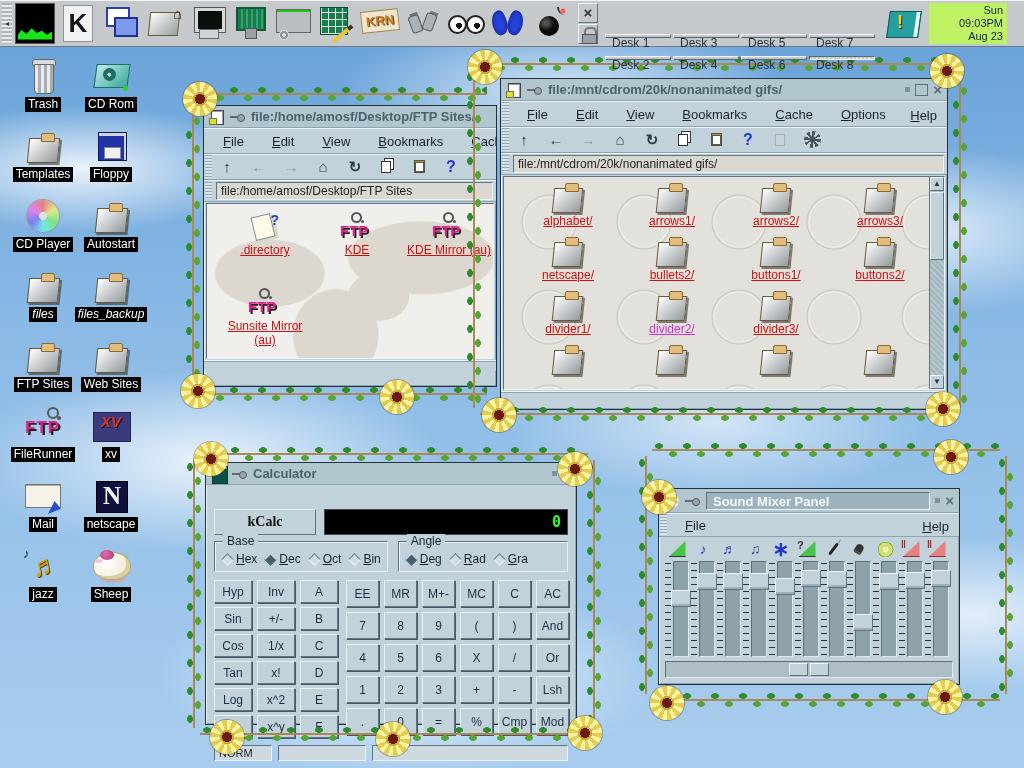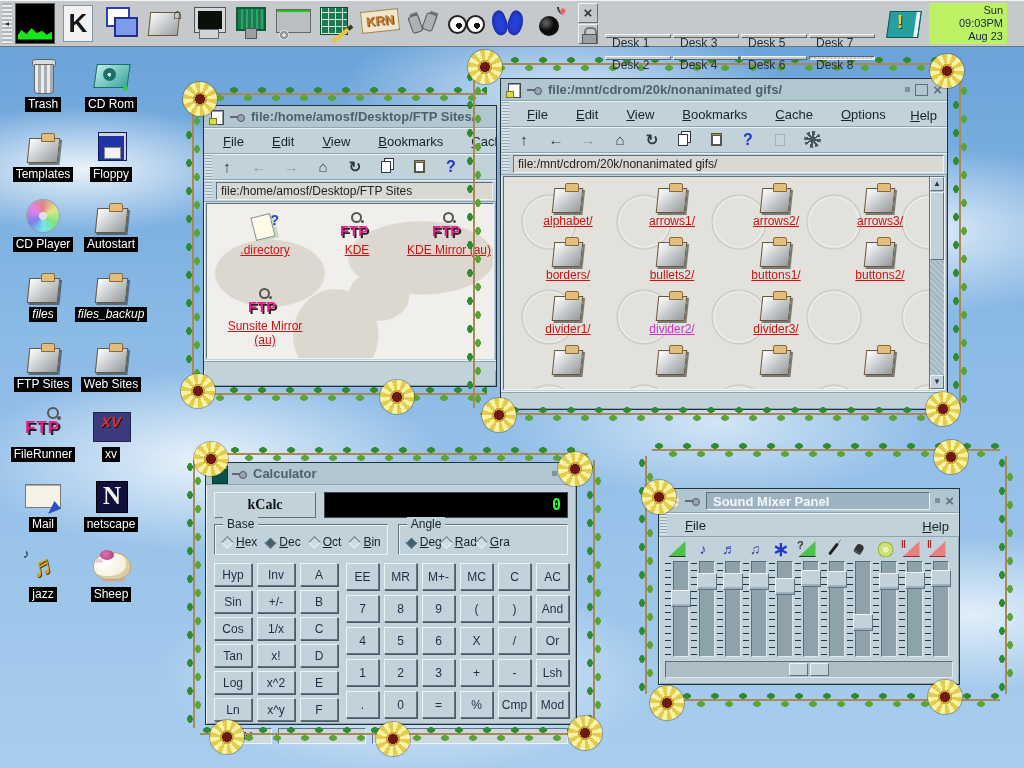--- a/index.html
+++ b/index.html
@@ -227,21 +227,21 @@
 .ficon[data-icon="config-file"]::after{content:"?";position:absolute;right:4px;top:0px;color:#2244cc;font-weight:900;font-size:14px;}
 
 
 .vscroll{position:absolute;top:0;right:0;bottom:0;width:15px;background:repeating-linear-gradient(45deg,#b7c7cf 0 2px,#a3b6bf 2px 4px);
   border-left:1px solid #5f7280;}
 .sbtn{position:absolute;left:0;width:14px;height:14px;background:var(--chrome);border:1px solid;
   border-color:var(--chrome-l) var(--chrome-d) var(--chrome-d) var(--chrome-l);font-size:8px;color:#334;text-align:center;line-height:12px;}
 .sthumb{position:absolute;left:0;width:14px;background:var(--chrome);border:1px solid;border-color:var(--chrome-l) var(--chrome-d) var(--chrome-d) var(--chrome-l);}
 
 
-.calc-body{padding:7px 8px 4px 8px;}
+.calc-body{padding:24px 8px 4px 8px;}
 .calc-toprow{display:flex;gap:8px;margin-bottom:6px;}
 .kcalc-btn{width:102px;height:26px;background:var(--chrome);border:1px solid;border-color:var(--chrome-l) var(--chrome-d) var(--chrome-d) var(--chrome-l);
   font-weight:bold;font-size:14px;font-family:"Liberation Serif",serif;color:#111;}
 .calc-display{flex:1;background:#000;color:#2dff2d;font-family:"DejaVu Sans Mono",monospace;font-size:15px;font-weight:bold;
   display:flex;align-items:center;justify-content:flex-end;padding:0 6px;border:1px solid #445;}
 .groups{display:flex;gap:10px;margin-bottom:8px;}
 .group{flex:1;border:1px solid;border-color:#5f7280 #ecf3f6 #ecf3f6 #5f7280;box-shadow:1px 1px 0 #ecf3f6 inset;position:relative;
   padding:10px 6px 5px 8px;display:flex;gap:9px;align-items:center;}
 .legend{position:absolute;top:-8px;left:8px;background:var(--chrome);padding:0 4px;font-size:12px;}
 .radio{display:flex;align-items:center;gap:4px;font-size:12px;}
@@ -576,21 +576,21 @@
         <div class="fitem">
         <div class="ficon">
             <div class="ficon" data-icon="folder" style="position:absolute;inset:0;"></div>
           </div>
         <span class="flabel">arrows3/</span>
       </div>
         <div class="fitem">
         <div class="ficon">
             <div class="ficon" data-icon="folder" style="position:absolute;inset:0;"></div>
           </div>
-        <span class="flabel">borders/</span>
+        <span class="flabel">netscape/</span>
       </div>
         <div class="fitem">
         <div class="ficon">
             <div class="ficon" data-icon="folder" style="position:absolute;inset:0;"></div>
           </div>
         <span class="flabel">bullets2/</span>
       </div>
         <div class="fitem">
         <div class="ficon">
             <div class="ficon" data-icon="folder" style="position:absolute;inset:0;"></div>
@@ -688,21 +688,21 @@
             <span class="radio-label">Oct</span>
           </span>
             <span class="radio">
             <span class="diamond"></span>
             <span class="radio-label">Bin</span>
           </span>
           </div>
       </div>
       <div class="group">
         <span class="legend">Angle</span>
-        <div style="display:flex;">
+        <div style="display:flex;gap:9px;">
 
         <span class="radio">
             <span class="diamond" data-sel="true"></span>
             <span class="radio-label">Deg</span>
           </span>
             <span class="radio">
             <span class="diamond"></span>
             <span class="radio-label">Rad</span>
           </span>
             <span class="radio">

